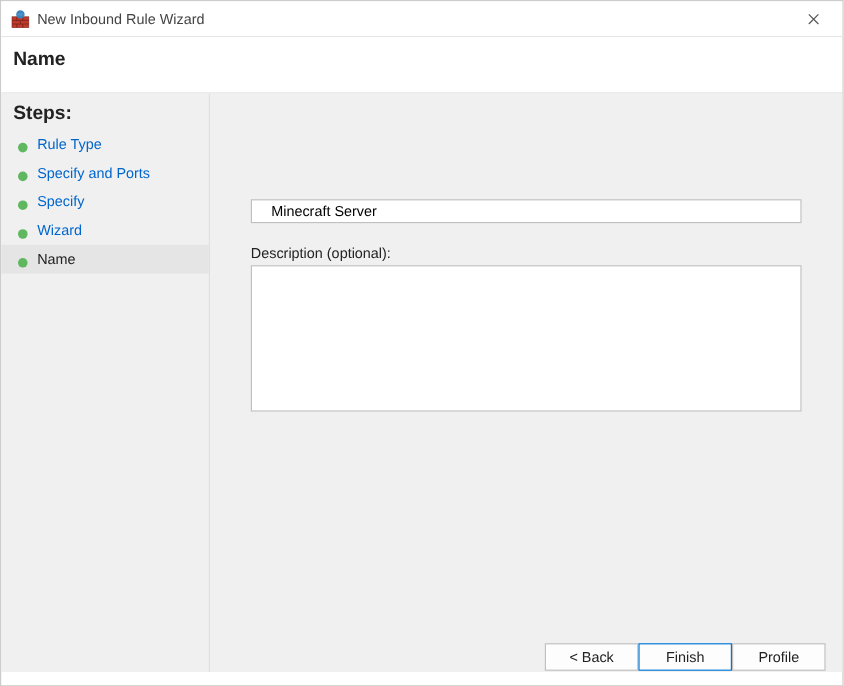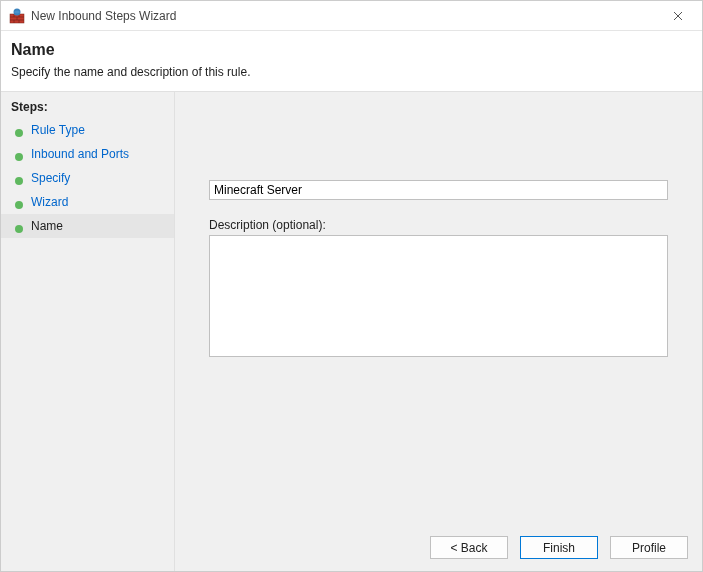--- a/index.html
+++ b/index.html
@@ -70,21 +70,21 @@
     }
     .sidebar {
       width: 173px;
       background: #f0f0f0;
       padding: 8px 0 0 0;
     }
     .sidebar .steps-label {
       font-weight: bold;
       color: #222;
       padding: 0 10px 4px 10px;
-      font-size: 12px;
+      font-size: 16px;
     }
     .step-item {
       display: flex;
       align-items: flex-end;
       padding: 5px 10px 5px 14px;
       font-size: 12px;
       cursor: pointer;
     }
     .step-item .bullet {
       width: 8px;
@@ -117,21 +117,21 @@
       display: block;
       color: #222;
       font-size: 12px;
       margin-bottom: 3px;
     }
     .text-input {
       width: 100%;
       height: 20px;
       border: 1px solid #c0c0c0;
       background: #fff;
-      padding: 1px 4px;
+      padding: 1px 16px;
       font-size: 12px;
       font-family: inherit;
       margin-bottom: 18px;
       outline: none;
     }
     .textarea-input {
       width: 100%;
       height: 122px;
       border: 1px solid #c0c0c0;
       background: #fff;
@@ -139,21 +139,21 @@
       font-size: 12px;
       font-family: inherit;
       resize: none;
       outline: none;
     }
     .button-row {
       position: absolute;
       bottom: 12px;
       right: 14px;
       display: flex;
-      gap: 12px;
+      gap: 0;
     }
     .btn {
       width: 78px;
       height: 23px;
       border: 1px solid #c0c0c0;
       background: #fdfdfd;
       font-size: 12px;
       font-family: inherit;
       cursor: pointer;
       color: #222;
@@ -173,44 +173,43 @@
       <line x1="1" y1="12" x2="15" y2="12" stroke="#7a241b" stroke-width="0.7"></line>
       <line x1="5" y1="6" x2="5" y2="9" stroke="#7a241b" stroke-width="0.7"></line>
       <line x1="10" y1="6" x2="10" y2="9" stroke="#7a241b" stroke-width="0.7"></line>
       <line x1="8" y1="9" x2="8" y2="12" stroke="#7a241b" stroke-width="0.7"></line>
       <line x1="5" y1="12" x2="5" y2="15" stroke="#7a241b" stroke-width="0.7"></line>
       <line x1="10" y1="12" x2="10" y2="15" stroke="#7a241b" stroke-width="0.7"></line>
       <circle cx="8" cy="4" r="3.5" fill="#3b83bd"></circle>
       <path d="M5 4 Q8 1 11 4 Q8 7 5 4" fill="#4a92cc"></path>
     </svg>
   </span>
-  <span class="title">New Inbound Steps Wizard</span>
+  <span class="title">New Inbound Rule Wizard</span>
   <div class="close">
     <svg width="10" height="10" viewBox="0 0 10 10">
       <line x1="1" y1="1" x2="9" y2="9" stroke="#555" stroke-width="1"></line>
       <line x1="9" y1="1" x2="1" y2="9" stroke="#555" stroke-width="1"></line>
     </svg>
   </div>
 </div>
 
 <div class="header">
   <h1>Name</h1>
-  <p>Specify the name and description of this rule.</p>
 </div>
 
 <div class="body">
   <div class="sidebar">
     <div class="steps-label">Steps:</div>
     <div class="step-item completed">
       <span class="bullet"></span>
       <span>Rule Type</span>
     </div>
     <div class="step-item completed">
       <span class="bullet"></span>
-      <span>Inbound and Ports</span>
+      <span>Specify and Ports</span>
     </div>
     <div class="step-item completed">
       <span class="bullet"></span>
       <span>Specify</span>
     </div>
     <div class="step-item completed">
       <span class="bullet"></span>
       <span>Wizard</span>
     </div>
     <div class="step-item current">

